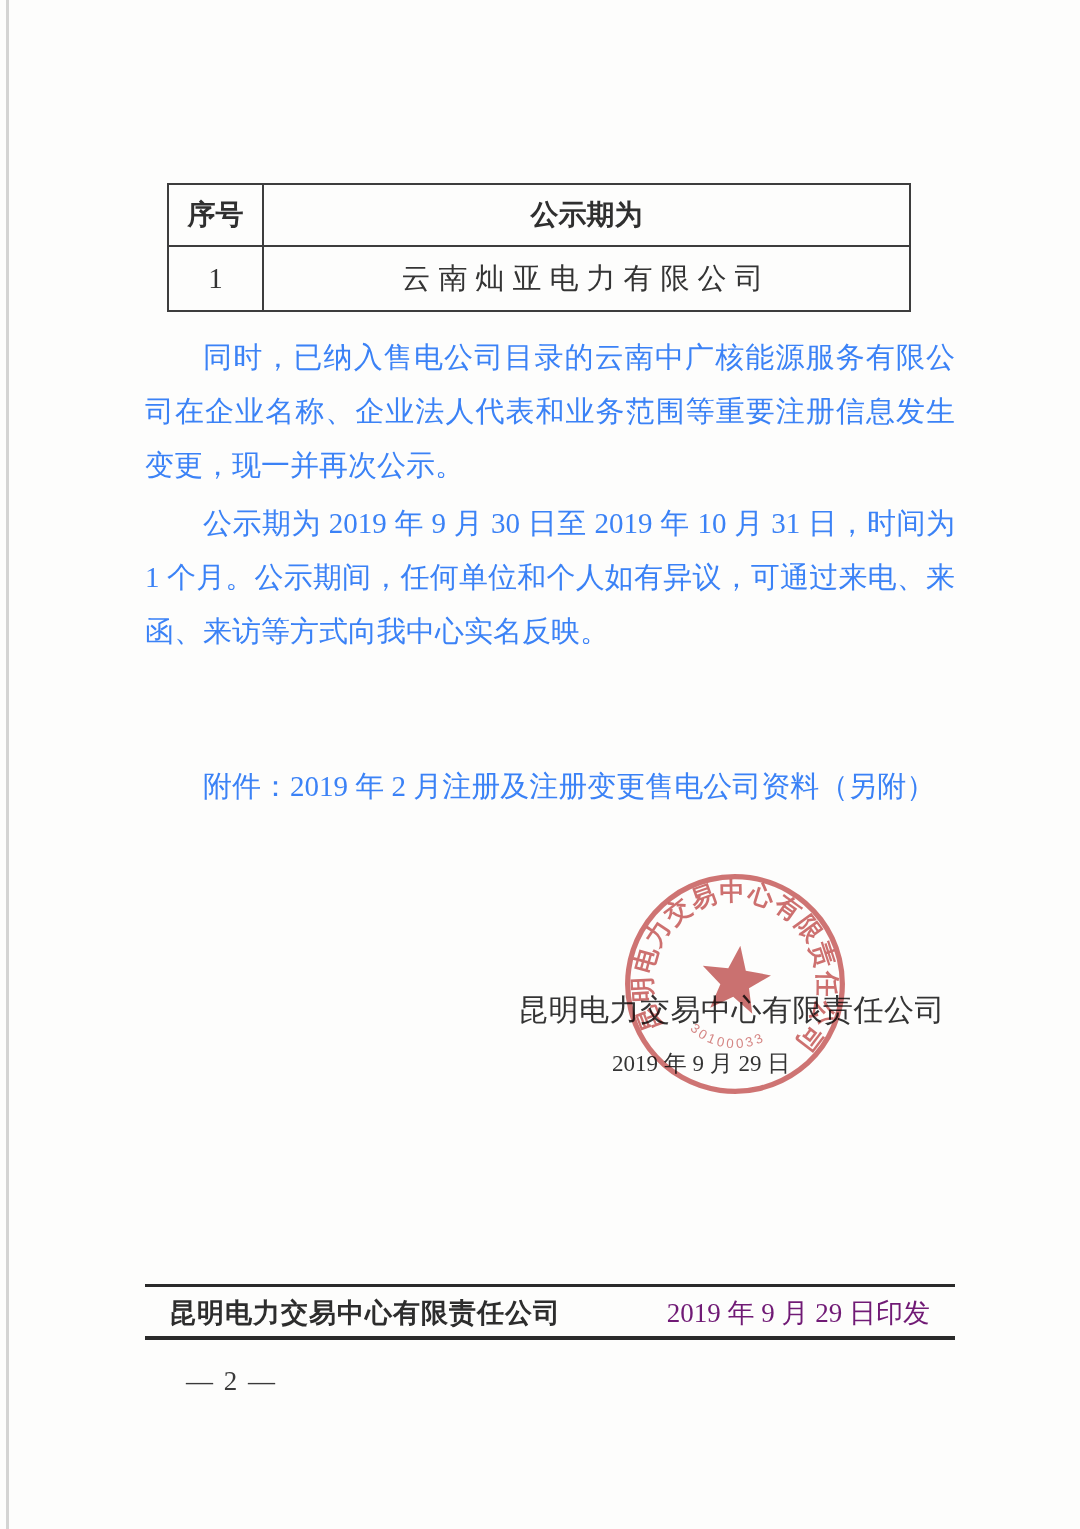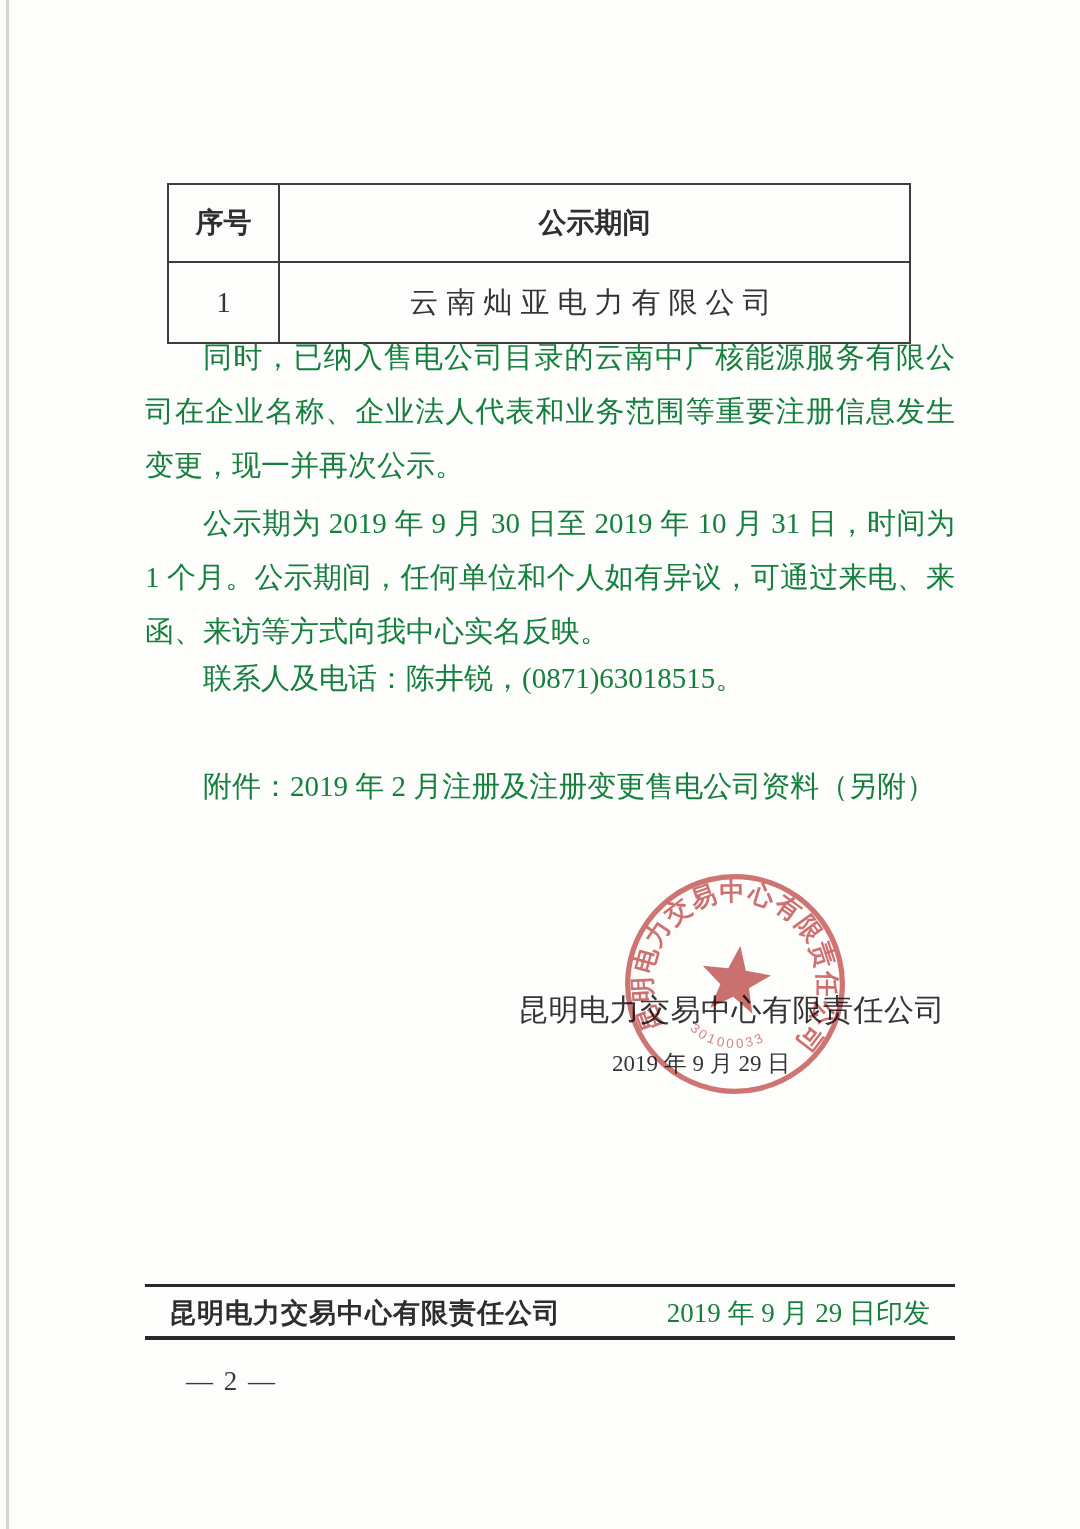--- a/index.html
+++ b/index.html
@@ -17,34 +17,34 @@
     background: #c6c6c6; opacity: .75;
   }
   
   .doc-table {
     position: absolute; left: 167px; top: 183px; width: 744px;
     border-collapse: collapse; table-layout: fixed;
   }
   .doc-table td {
     border: 2px solid #3d3d3d;
     text-align: center; vertical-align: middle;
-    padding: 12px;
+    padding: 4px;
   }
   .doc-table .col-idx { width: 85px; }
   .doc-table tr.hdr td {
     height: 52px;
     font-family: "Liberation Sans", "DejaVu Sans", sans-serif;
     font-weight: 700; font-size: 28px; color: #2f2f2f;
   }
   .doc-table tr.row td { height: 55px; font-size: 29px; }
   .doc-table tr.row td.company { letter-spacing: 8px; text-align: center; }
   
   .para, .single-line {
     position: absolute; left: 145px; width: 810px;
-    font-size: 29px; line-height: 54px; color: #15803d;
+    font-size: 29px; line-height: 54px; color: #3b82f6;
   }
   .para { text-align: justify; text-indent: 58px; }
   .single-line { text-indent: 58px; white-space: nowrap; }
   .p1 { top: 330px; }
   .p2 { top: 496px; }
   .contact { top: 651px; }
   .attachment { top: 759px; }
   
   .sig-company { position: absolute; left: 518px; top: 990px; font-size: 30px; letter-spacing: 0.5px; white-space: nowrap; }
   .sig-date    { position: absolute; left: 612px; top: 1048px; font-size: 23px; white-space: nowrap; }
@@ -59,49 +59,48 @@
   .rule-bottom { top: 1336px; height: 4px; }
   .footer-row {
     position: absolute; left: 145px; top: 1294px; width: 810px;
     display: flex; justify-content: space-between; align-items: center;
     box-sizing: border-box; padding: 0 25px 0 24px; height: 38px;
   }
   .footer-issuer {
     font-family: "Liberation Sans", "DejaVu Sans", sans-serif;
     font-weight: 700; font-size: 27px; color: #2d2d2d; letter-spacing: 1px;
   }
-  .footer-date { font-size: 27px; color: #15803d; text-align: center; }
+  .footer-date { font-size: 27px; color: #701a75; text-align: center; }
   .page-number {
     position: absolute; left: 186px; top: 1366px;
     font-size: 27px; color: #3a3a3a; letter-spacing: 2px; white-space: nowrap;
   }
 </style>
 </head>
 <body>
 
 <div class="page">
 
   <div class="scan-edge"></div>
 
   <table class="doc-table">
     <tbody>
       <tr class="hdr">
         <td class="col-idx">序号</td>
-        <td>公示期间</td>
+        <td>公示期为</td>
       </tr>
       <tr class="row">
         <td class="col-idx">1</td>
         <td class="company">云南灿亚电力有限公司</td>
       </tr>
     </tbody>
   </table>
 
   <div class="para p1">同时，已纳入售电公司目录的云南中广核能源服务有限公司在企业名称、企业法人代表和业务范围等重要注册信息发生变更，现一并再次公示。</div>
   <div class="para p2">公示期为 2019 年 9 月 30 日至 2019 年 10 月 31 日，时间为 1 个月。公示期间，任何单位和个人如有异议，可通过来电、来函、来访等方式向我中心实名反映。</div>
-  <div class="single-line contact">联系人及电话：陈井锐，(0871)63018515。</div>
   <div class="single-line attachment">附件：2019 年 2 月注册及注册变更售电公司资料（另附）</div>
 
   <div class="sig-company">昆明电力交易中心有限责任公司</div>
   <div class="sig-date">2019 年 9 月 29 日</div>
 
   <svg class="seal" viewBox="0 0 240 240" aria-hidden="true">
     <defs>
       <path id="sealArcTop" d="M 61 161.3 A 72 72 0 1 1 179 161.3" fill="none"></path>
       <path id="sealArcBottom" d="M 84.6 162.1 A 55 55 0 0 0 155.4 162.1" fill="none"></path>
     </defs>

